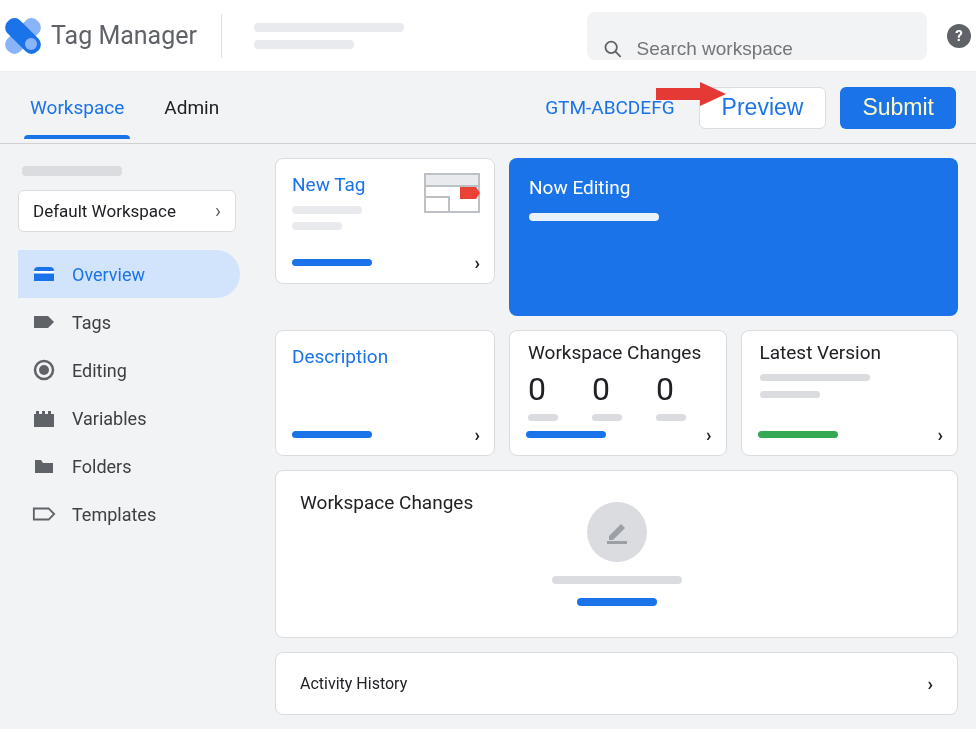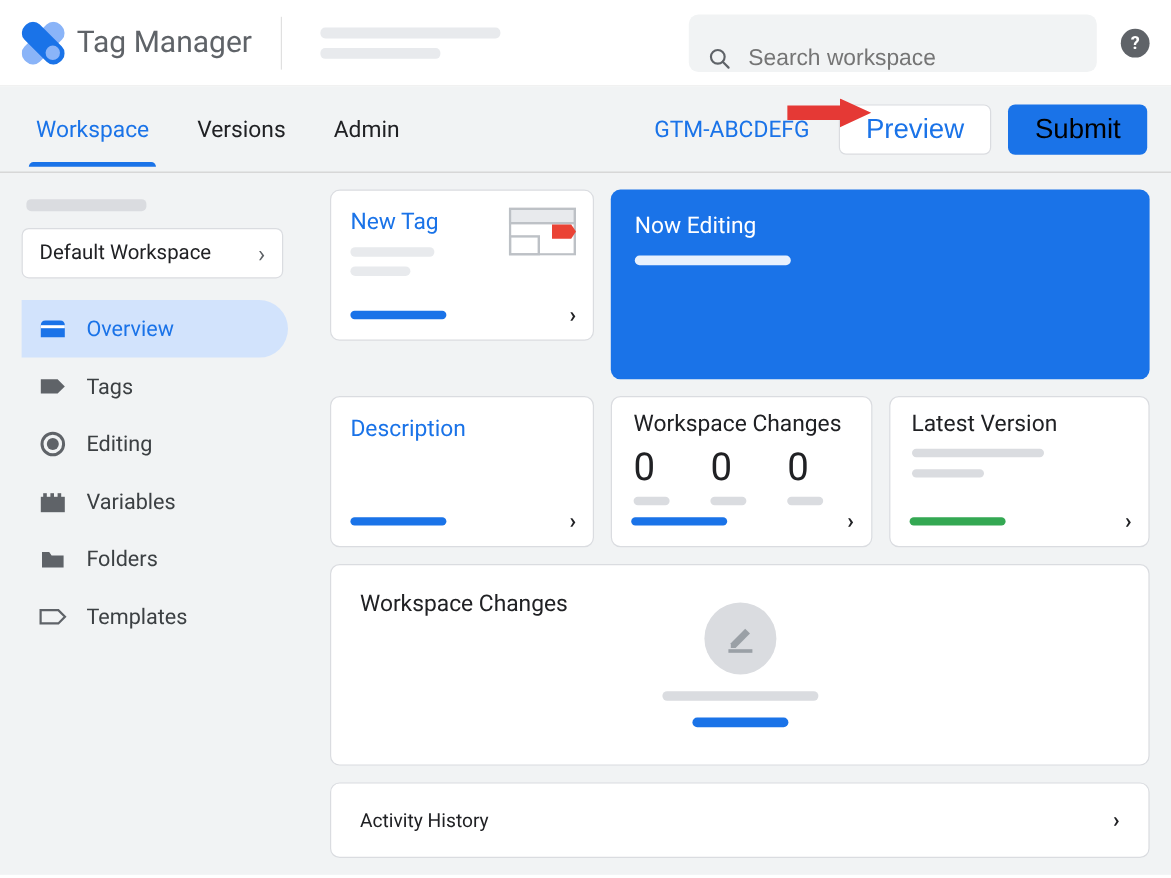--- a/index.html
+++ b/index.html
@@ -1,19 +1,19 @@
 <!DOCTYPE html>
 <html><head>
 <meta charset="utf-8">
 <style>
   * { box-sizing: border-box; margin: 0; padding: 0; }
   body { font-family: -apple-system, BlinkMacSystemFont, "Segoe UI", Roboto, Arial, sans-serif; background: #fff; color: #202124; width: 976px; height: 732px; overflow: hidden; }
   
   
-  .topbar { display: flex; align-items: center; height: 72px; padding: 0 18px; border-bottom: 1px solid #eee; }
+  .topbar { display: flex; align-items: center; height: 72px; padding: 0 5px; border-bottom: 1px solid #eee; }
   .logo-wrap { display: flex; align-items: center; gap: 10px; }
   .logo { width: 36px; height: 36px; }
   .product-title { font-size: 25px; color: #5f6368; font-weight: 400; }
   .div-line { width: 1px; height: 44px; background: #e0e0e0; margin: 0 24px; }
   .crumb-skel { display: flex; flex-direction: column; gap: 8px; margin-left: 8px; }
   .skel { background: #e8eaed; border-radius: 4px; }
   .searchbox { flex: 0 0 340px; height: 48px; background: #f1f3f4; border-radius: 8px; display: flex; align-items: flex-end; padding: 0 16px; gap: 14px; margin-left: 12px; }
   .search-input { border: none; background: transparent; font-size: 19px; color: #5f6368; outline: none; width: 100%; }
   .help-btn { width: 24px; height: 24px; border-radius: 50%; background: #5f6368; color: #fff; display: flex; align-items: center; justify-content: center; font-size: 15px; font-weight: bold; margin-left: 20px; cursor: pointer; }
   
@@ -21,21 +21,21 @@
   .main-area { background: #f1f3f4; }
   .tabsbar { display: flex; align-items: center; height: 72px; padding: 0 20px; border-bottom: 1px solid #d0d0d0; position: relative; }
   .tab { font-size: 19px; padding: 0 10px; margin-right: 20px; color: #202124; cursor: pointer; height: 60px; display: flex; align-items: center; position: relative; }
   .tab.active { color: #1a73e8; }
   .tab.active::after { content: ''; position: absolute; bottom: -1px; left: 4px; right: 4px; height: 4px; background: #1a73e8; border-radius: 4px 4px 0 0; }
   .spacer { flex: 1; }
   .container-id { color: #1a73e8; font-size: 19px; margin-right: 24px; }
   .arrow-annot { position: absolute; top: 10px; left: 656px; z-index: 10; pointer-events: none; }
   .btn { height: 42px; padding: 0 22px; border-radius: 6px; font-size: 23px; display: flex; align-items: center; cursor: pointer; border: none; }
   .btn-preview { background: #fff; color: #1a73e8; border: 1px solid #dadce0; margin-right: 14px; }
-  .btn-submit { background: #1a73e8; color: #000000; }
+  .btn-submit { background: #1a73e8; color: #fef9c3; }
   
   
   .content { display: flex; padding: 14px 18px; gap: 14px; }
   .sidebar { flex: 0 0 218px; }
   .sb-skel { height: 10px; width: 100px; background: #dadce0; border-radius: 4px; margin: 8px 4px 14px; }
   .ws-selector { background: #fff; border: 1px solid #dadce0; border-radius: 6px; height: 42px; display: flex; align-items: center; justify-content: space-between; padding: 0 14px; font-size: 17px; cursor: pointer; margin-bottom: 18px; }
   .chev { font-size: 20px; color: #5f6368; }
   .nav { list-style: none; }
   .nav-item { display: flex; align-items: center; gap: 16px; height: 48px; padding: 0 14px; font-size: 18px; color: #3c4043; cursor: pointer; border-radius: 0 24px 24px 0; margin-right: -4px; }
   .nav-item.active { background: #d2e3fc; color: #1a73e8; }
@@ -108,21 +108,20 @@
       </svg>
     <input class="search-input" placeholder="Search workspace" style="">
   </div>
   <div class="help-btn">?</div>
 </div>
 
 <div class="main-area">
 
 <div class="tabsbar">
   <div class="tab active">Workspace</div>
-  <div class="tab">Versions</div>
   <div class="tab">Admin</div>
   <div class="spacer"></div>
   <span class="container-id">GTM-ABCDEFG</span>
   <button class="btn btn-preview">Preview</button>
   <button class="btn btn-submit">Submit</button>
 
   <svg class="arrow-annot" width="70" height="42" viewBox="0 0 70 42">
     <polygon points="0,6 44,6 44,0 70,12 44,24 44,18 0,18" fill="#e53935"></polygon>
   </svg>
 </div>

